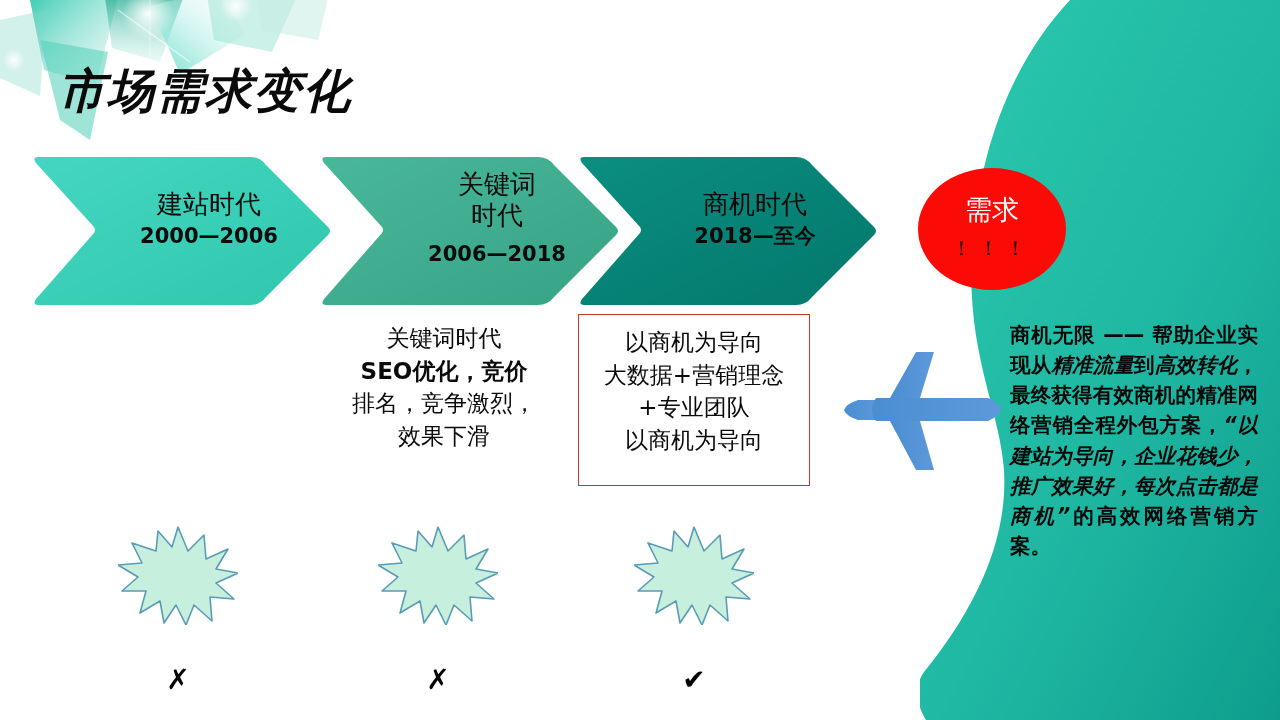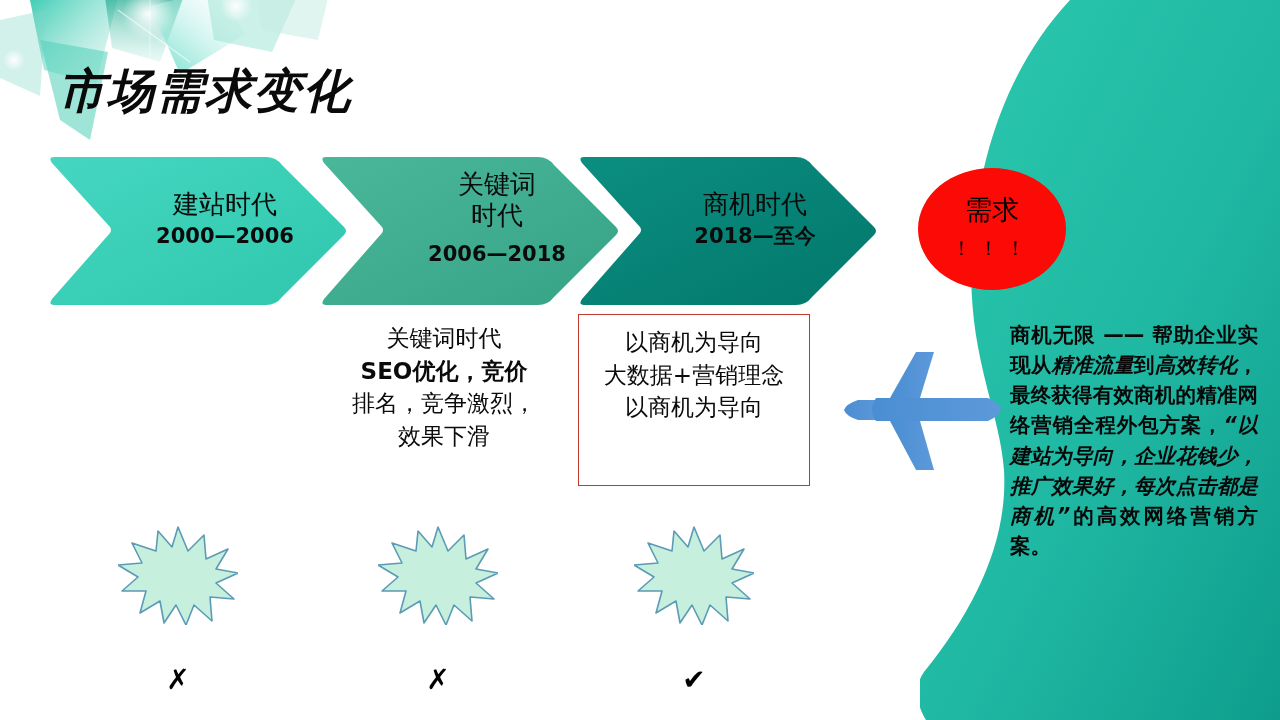--- a/index.html
+++ b/index.html
@@ -92,21 +92,21 @@
     border-radius: 50%;
     background: #fb0a06;
     display: flex;
     flex-direction: column;
     align-items: center;
     justify-content: center;
   }
   #need-circle .need-label {
     font-size: 27px;
     font-weight: 500;
-    color: #000000;
+    color: #ffffff;
     font-family: "DejaVu Sans", "Liberation Sans", sans-serif;
     line-height: 1;
   }
   #need-circle .need-marks {
     font-size: 20px;
     font-weight: 500;
     color: #090909;
     letter-spacing: 7px;
     margin-top: 12px;
     font-family: "DejaVu Sans", "Liberation Sans", sans-serif;
@@ -237,21 +237,21 @@
           <stop offset="55%" stop-color="#1fb8a3"></stop>
           <stop offset="100%" stop-color="#0e9d8c"></stop>
         </linearGradient>
       </defs>
       <path d="M360,0 L150,0 C 92,62 58,150 52,252 C 46,352 80,410 84,470 C 88,540 56,608 4,672 C -6,686 -4,704 6,720 L360,720 Z" fill="url(#blobg)"></path>
     </svg>
   </div>
 
   <div id="title">市场需求变化</div>
 
-  <div class="chevron-wrap" style="left:48px; top:155px; width:300px; height:150px;">
+  <div class="chevron-wrap" style="left:32px; top:155px; width:300px; height:150px;">
     <svg class="chevron-svg" width="300" height="150" viewBox="0 0 300 150">
       <defs>
         <linearGradient id="chv1" x1="0" y1="0" x2="1" y2="1">
           <stop offset="0%" stop-color="#45d6c1"></stop>
           <stop offset="100%" stop-color="#2fc7ad"></stop>
         </linearGradient>
       </defs>
       <path d="M6,2 L218,2 Q228,2 234,10 L296,72 Q300,76 296,80 L234,142 Q228,150 218,150 L6,150 Q0,150 4,144 L62,78 Q64,75 62,72 L4,8 Q0,2 6,2 Z" fill="url(#chv1)"></path>
     </svg>
     <div class="chevron-text" style="left:72px; top:34px; width:210px;">
@@ -303,20 +303,21 @@
     <div>关键词时代</div>
     <div style="font-weight:bold;text-align:center;">SEO优化，竞价</div>
     <div>排名，竞争激烈，</div>
     <div>效果下滑</div>
   </div>
 
   <div id="col3-box"></div>
   <div id="col3-text" class="col-text">
     <div>以商机为导向</div>
     <div>大数据+营销理念</div>
+    <div>+专业团队</div>
     <div>以商机为导向</div>
   </div>
 
   <div class="burst" style="left:118px; top:525px;">
     <svg width="120" height="100" viewBox="0 0 120 100">
       <polygon points="60,2 70,26 86,10 88,34 110,24 98,44 120,48 98,58 116,74 92,72 94,96 76,80 68,100 58,80 46,98 42,76 22,88 28,66 4,66 20,52 0,40 24,38 14,18 38,26 40,6 54,22" fill="#c6efdd" stroke="#5b9bb5" stroke-width="1.6" stroke-linejoin="round"></polygon>
     </svg>
     <div class="burst-mark">✗</div>
   </div>
 

